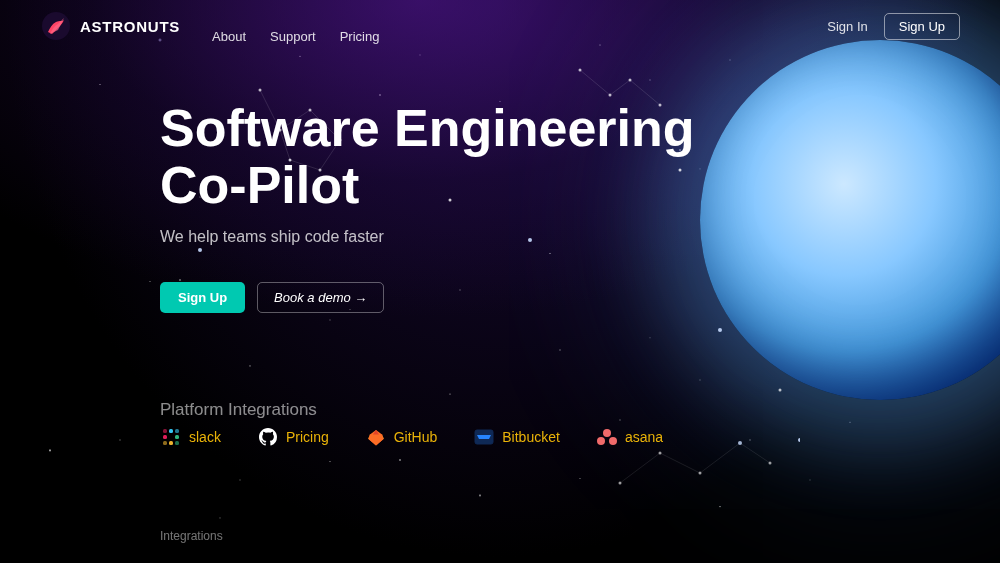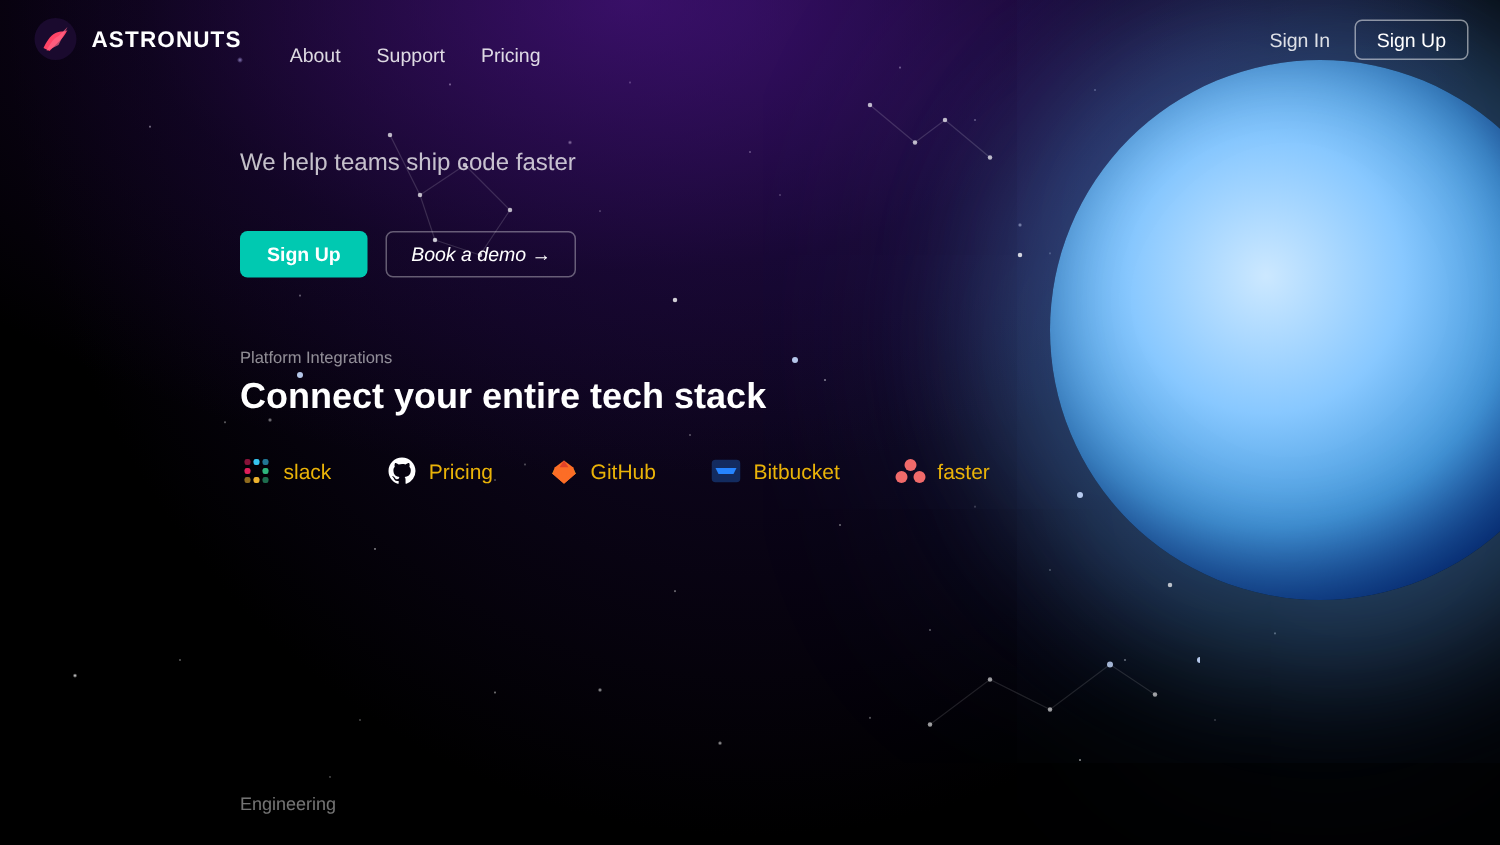--- a/index.html
+++ b/index.html
@@ -101,21 +101,21 @@
         inset -20px -20px 60px rgba(0,0,50,0.5);
       z-index: 3;
     }
 
     
     nav {
       position: relative;
       z-index: 10;
       display: flex;
       align-items: center;
-      padding: 12px 21px;
+      padding: 12px 40px;
       height: 52px;
     }
 
     .logo-area {
       display: flex;
       align-items: center;
       gap: 8px;
       margin-right: 32px;
     }
 
@@ -223,23 +223,24 @@
     }
 
     
     .integrations {
       position: relative;
       z-index: 10;
       padding: 48px 0 0 160px;
     }
 
     .integrations-label {
-      font-size: 11px;
+      font-size: 17px;
       color: rgba(255,255,255,0.55);
       margin-bottom: 6px;
+      margin-top: 39px;
     }
 
     .integrations-title {
       font-size: 24px;
       font-weight: 700;
       color: #fff;
       margin-bottom: 24px;
     }
 
     .integration-logos {
@@ -358,30 +359,30 @@
     <a class="nav-link">Pricing</a>
   </div>
 
   <div class="nav-actions">
     <button class="btn-signin">Sign In</button>
     <button class="btn-signup-nav">Sign Up</button>
   </div>
 </nav>
 
 <section class="hero">
+  <h1 class="hero-title">Software Engineering Co-Pilot</h1>
   <p class="hero-subtitle">We help teams ship code faster</p>
   <div class="hero-buttons">
     <button class="btn-signup-hero">Sign Up</button>
     <button class="btn-demo">Book a demo →</button>
   </div>
 </section>
 
 <section class="integrations">
   <div class="integrations-label">Platform Integrations</div>
-  <div class="integrations-title">Connect your entire tech stack</div>
 
   <div class="integration-logos">
 
     <div class="integration-item">
       <div class="integration-icon">
         <svg width="20" height="20" viewBox="0 0 20 20" fill="none">
           <rect x="2" y="8" width="4" height="4" rx="1.5" fill="#E01E5A"></rect>
           <rect x="2" y="2" width="4" height="4" rx="1.5" fill="#E01E5A" opacity="0.6"></rect>
           <rect x="8" y="2" width="4" height="4" rx="1.5" fill="#36C5F0"></rect>
           <rect x="14" y="2" width="4" height="4" rx="1.5" fill="#36C5F0" opacity="0.6"></rect>
@@ -429,19 +430,19 @@
     </div>
 
     <div class="integration-item">
       <div class="integration-icon">
         <svg width="22" height="22" viewBox="0 0 22 22" fill="none">
           <circle cx="11" cy="7" r="4" fill="#F06A6A"></circle>
           <circle cx="5" cy="15" r="4" fill="#F06A6A"></circle>
           <circle cx="17" cy="15" r="4" fill="#F06A6A"></circle>
         </svg>
       </div>
-      <span>faster</span>
+      <span>asana</span>
     </div>
 
   </div>
 </section>
 
-<div class="improvements-label">Engineering</div>
+<div class="improvements-label">Integrations</div>
 
 </body></html>

